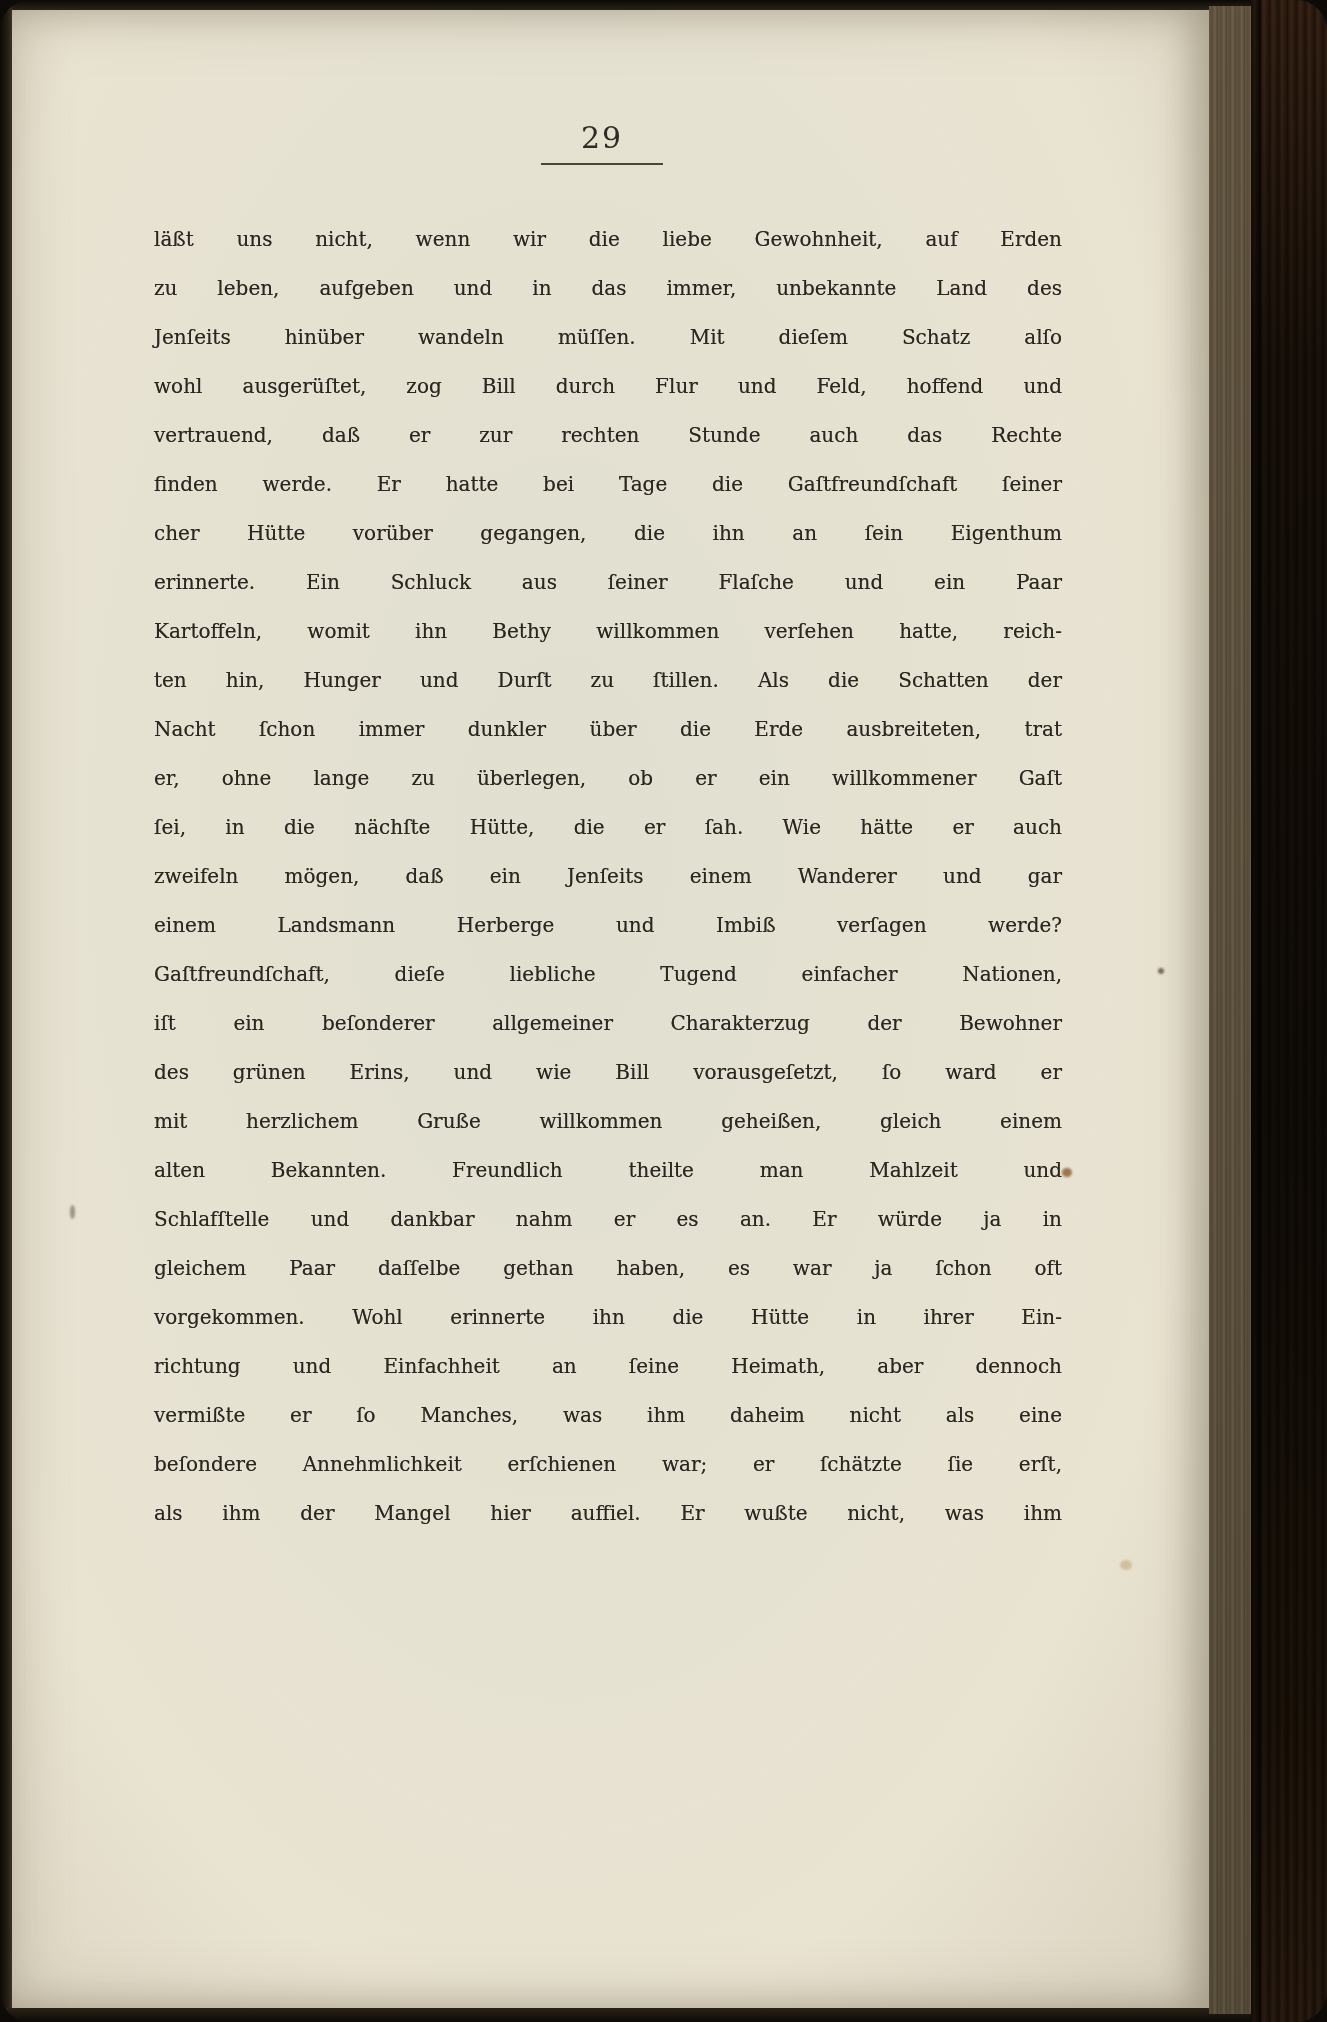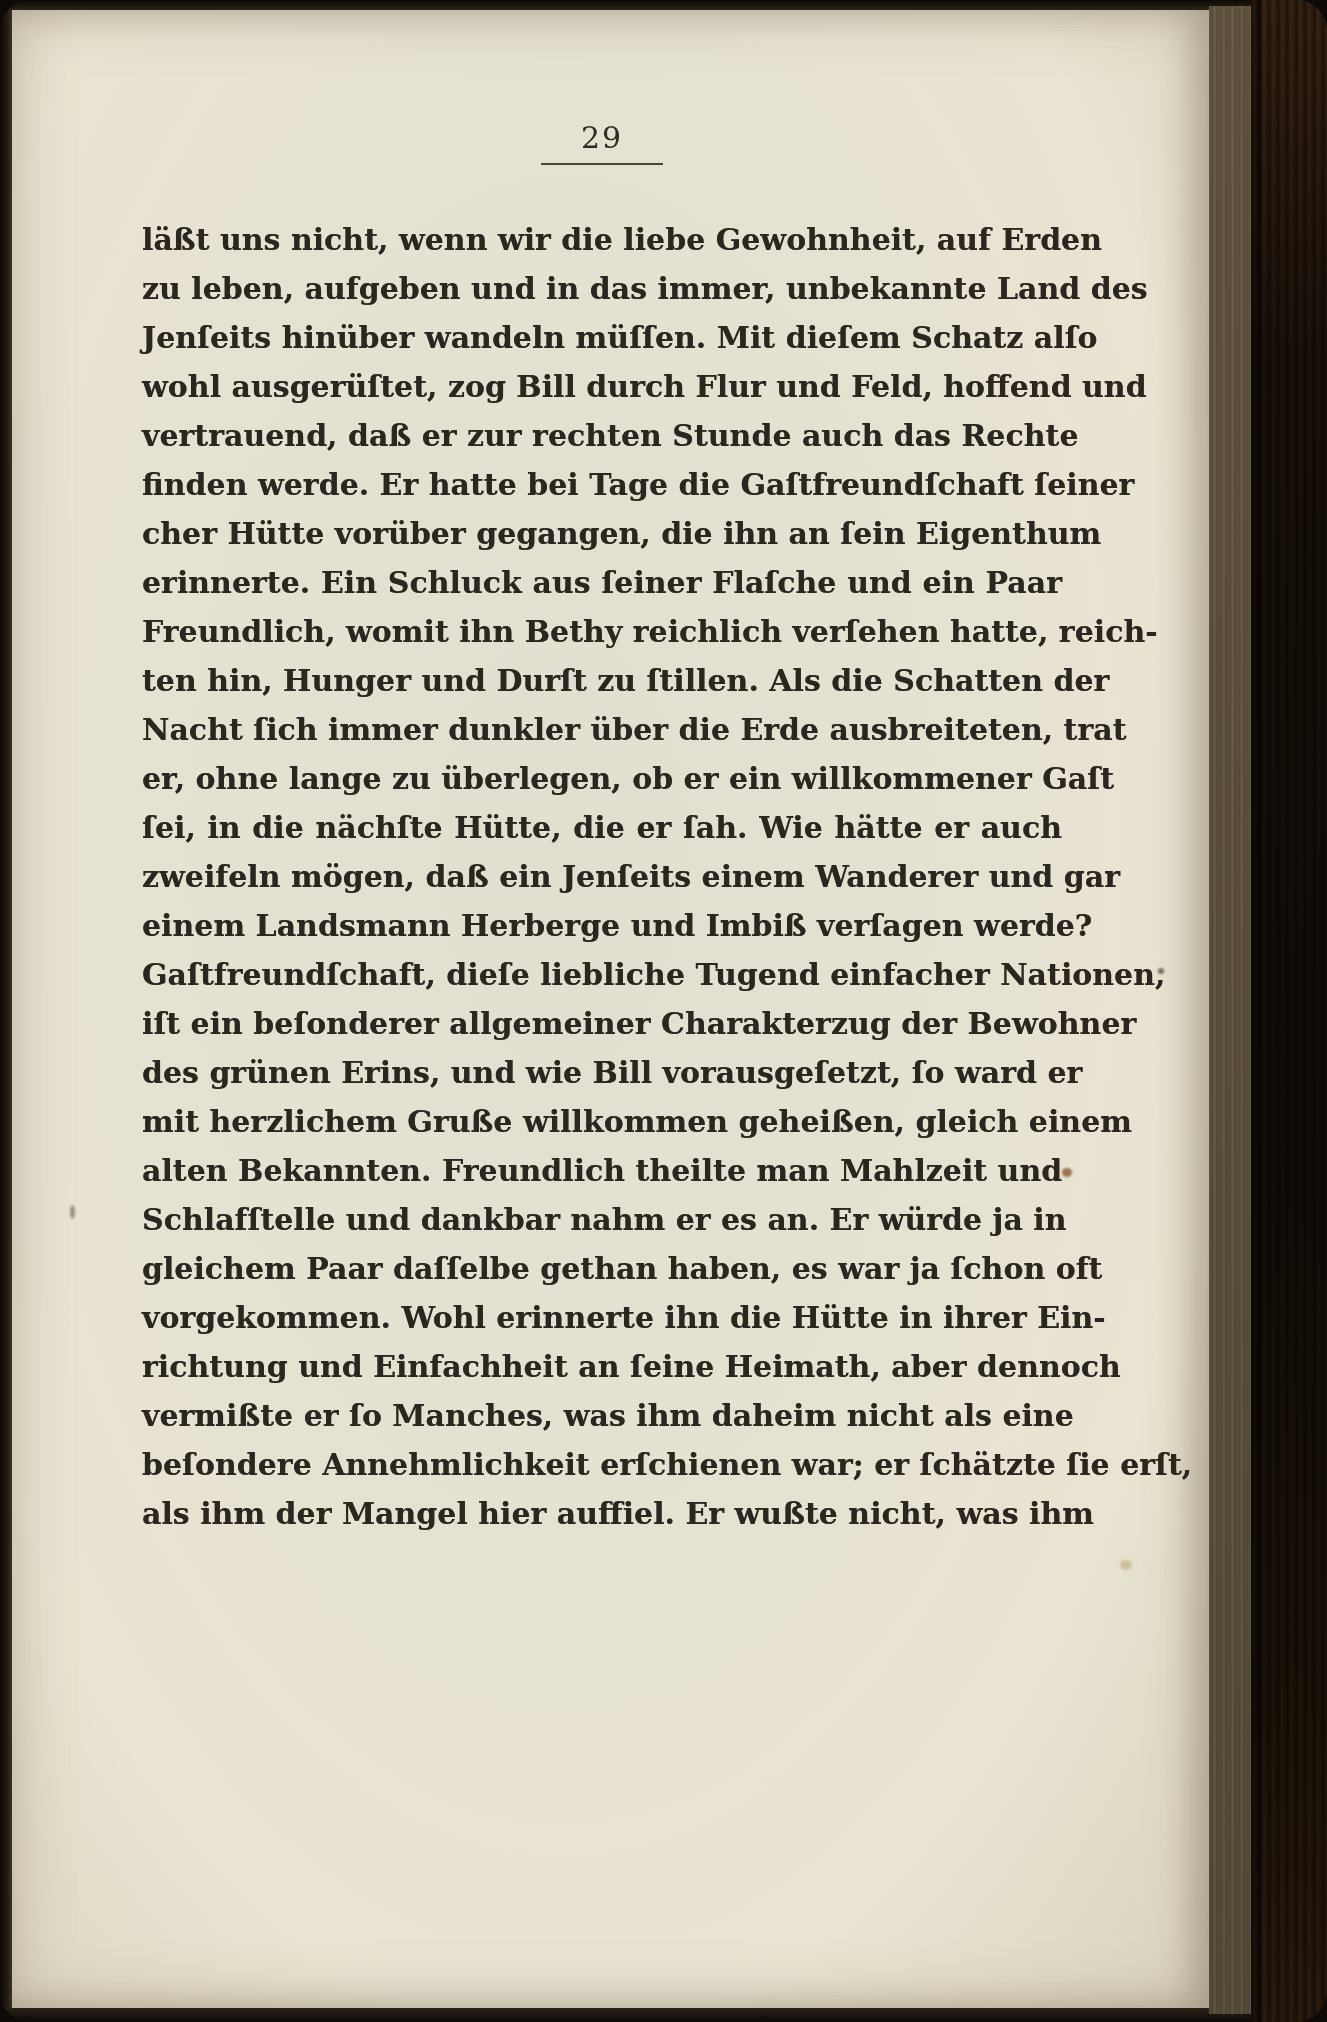--- a/index.html
+++ b/index.html
@@ -74,29 +74,30 @@
     letter-spacing: 2px;
     color: #2e2a24;
     padding: 0 40px 8px 40px;
     border-bottom: 2px solid #4a443a;
   }
 
   .text-block {
     width: 920px;
   }
   .line {
-    font-size: 30px;
+    font-size: 20px;
     line-height: 49px;
     height: 49px;
     white-space: nowrap;
     text-align: justify;
     text-align-last: justify;
-    font-weight: 700;
+    font-weight: 400;
     color: #2b2620;
     text-shadow: 0 0 0.6px rgba(43,38,32,0.6);
+    margin-left: 12px;
   }
 
   .blemish {
     position: absolute;
     border-radius: 50%;
     filter: blur(1px);
   }
   .blemish.b1 { left: 1062px; top: 1168px; width: 10px; height: 9px; background: #8a5a2e; opacity: 0.8; }
   .blemish.b2 { left: 1158px; top: 968px;  width: 6px;  height: 6px; background: #4a3a28; opacity: 0.7; }
   .blemish.b3 { left: 70px;   top: 1205px; width: 5px;  height: 14px; background: #6a6052; opacity: 0.6; }
@@ -120,23 +121,23 @@
 
     <div class="text-block">
       <div class="line">läßt uns nicht, wenn wir die liebe Gewohnheit, auf Erden</div>
       <div class="line">zu leben, aufgeben und in das immer, unbekannte Land des</div>
       <div class="line">Jenſeits hinüber wandeln müſſen.  Mit dieſem Schatz alſo</div>
       <div class="line">wohl ausgerüſtet, zog Bill durch Flur und Feld, hoffend und</div>
       <div class="line">vertrauend, daß er zur rechten Stunde auch das Rechte</div>
       <div class="line">finden werde.  Er hatte bei Tage die Gaſtfreundſchaft ſeiner</div>
       <div class="line">cher Hütte vorüber gegangen, die ihn an ſein Eigenthum</div>
       <div class="line">erinnerte.  Ein Schluck aus ſeiner Flaſche und ein Paar</div>
-      <div class="line">Freundlich, womit ihn Bethy reichlich verſehen hatte, reich-</div>
+      <div class="line">Kartoffeln, womit ihn Bethy willkommen verſehen hatte, reich-</div>
       <div class="line">ten hin, Hunger und Durſt zu ſtillen.  Als die Schatten der</div>
-      <div class="line">Nacht ſich immer dunkler über die Erde ausbreiteten, trat</div>
+      <div class="line">Nacht ſchon immer dunkler über die Erde ausbreiteten, trat</div>
       <div class="line">er, ohne lange zu überlegen, ob er ein willkommener Gaſt</div>
       <div class="line">ſei, in die nächſte Hütte, die er ſah.  Wie hätte er auch</div>
       <div class="line">zweifeln mögen, daß ein Jenſeits einem Wanderer und gar</div>
       <div class="line">einem Landsmann Herberge und Imbiß verſagen werde?</div>
       <div class="line">Gaſtfreundſchaft, dieſe liebliche Tugend einfacher Nationen,</div>
       <div class="line">iſt ein beſonderer allgemeiner Charakterzug der Bewohner</div>
       <div class="line">des grünen Erins, und wie Bill vorausgeſetzt, ſo ward er</div>
       <div class="line">mit herzlichem Gruße willkommen geheißen, gleich einem</div>
       <div class="line">alten Bekannten.  Freundlich theilte man Mahlzeit und</div>
       <div class="line">Schlafſtelle und dankbar nahm er es an.  Er würde ja in</div>

